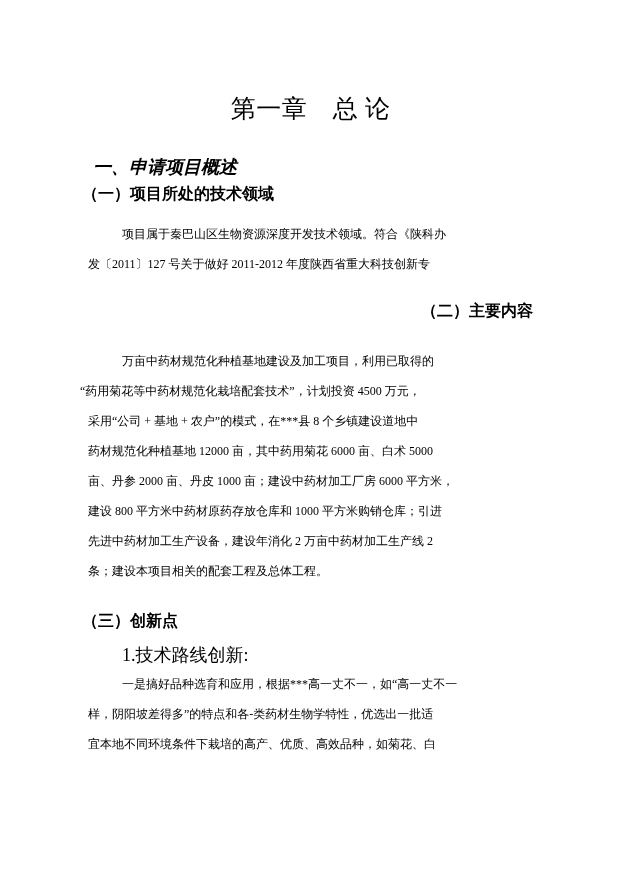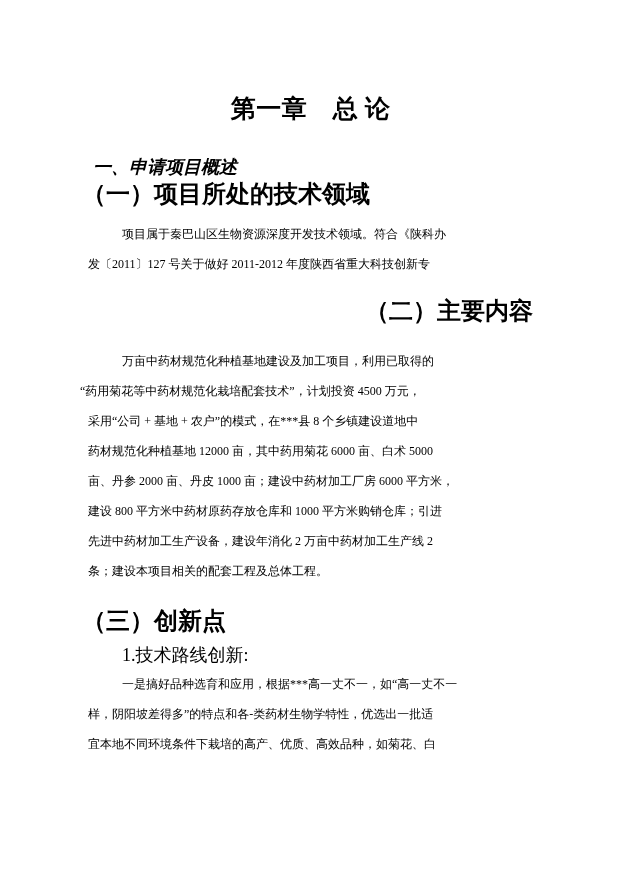--- a/index.html
+++ b/index.html
@@ -16,36 +16,36 @@
     width: 621px;
     height: 877px;
     background: #ffffff;
     padding-left: 88px;
     padding-right: 88px;
   }
   .doc-title {
     margin-top: 92px;
     font-size: 25px;
     line-height: 34px;
-    font-weight: bold;
+    font-weight: normal;
     text-align: center;
     white-space: nowrap;
     letter-spacing: 0.5px;
   }
   .h-num {
     margin-top: 29px;
     margin-left: 5px;
     font-size: 18px;
     line-height: 24px;
     font-weight: bold;
     white-space: nowrap;
     font-style: italic;
   }
   .h-paren {
-    font-size: 24px;
+    font-size: 16px;
     line-height: 26px;
     font-weight: bold;
     white-space: nowrap;
     margin-left: -6px;
   }
   .h-paren.h-one   { margin-top: 2px; }
   .h-paren.h-two   { margin-top: 19px; text-align: right; }
   .h-paren.h-three { margin-top: 22px; }
   .h-point {
     margin-top: 9px;

